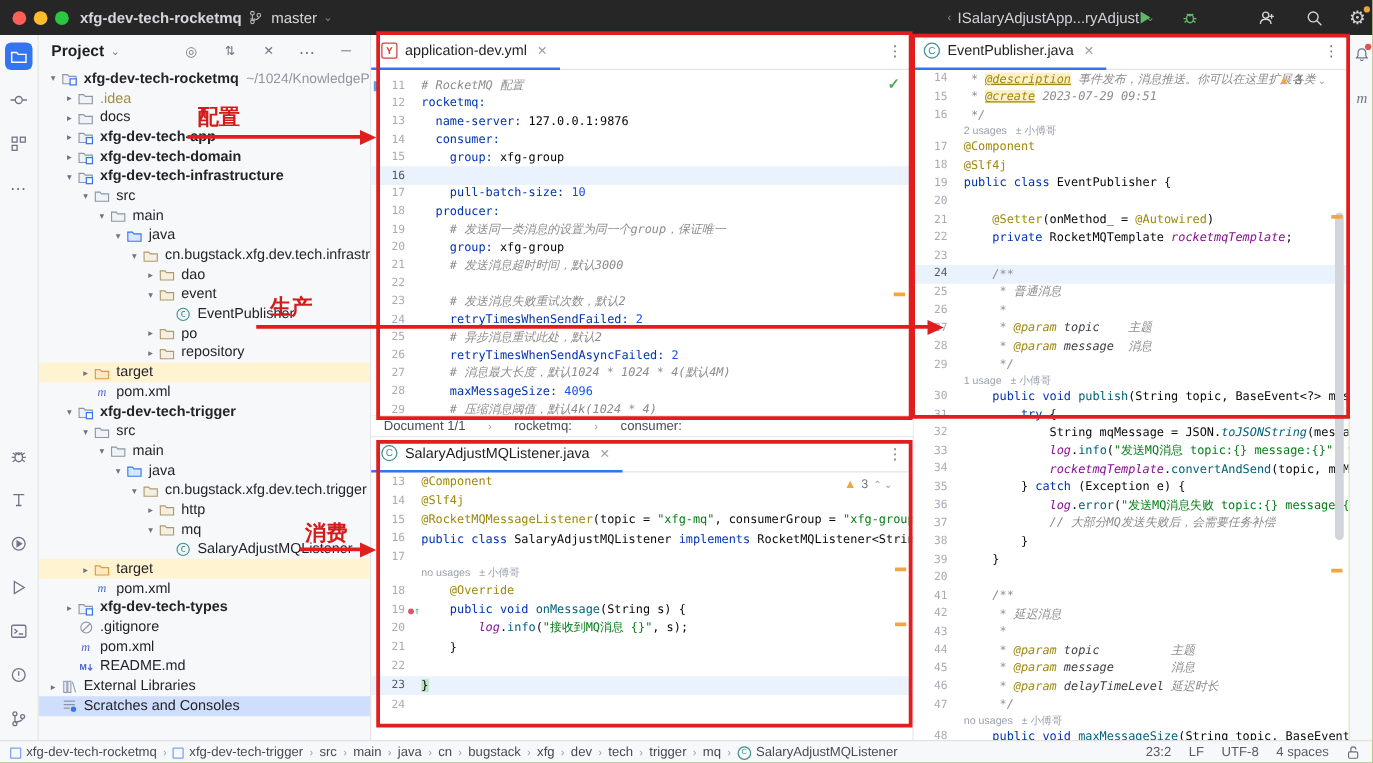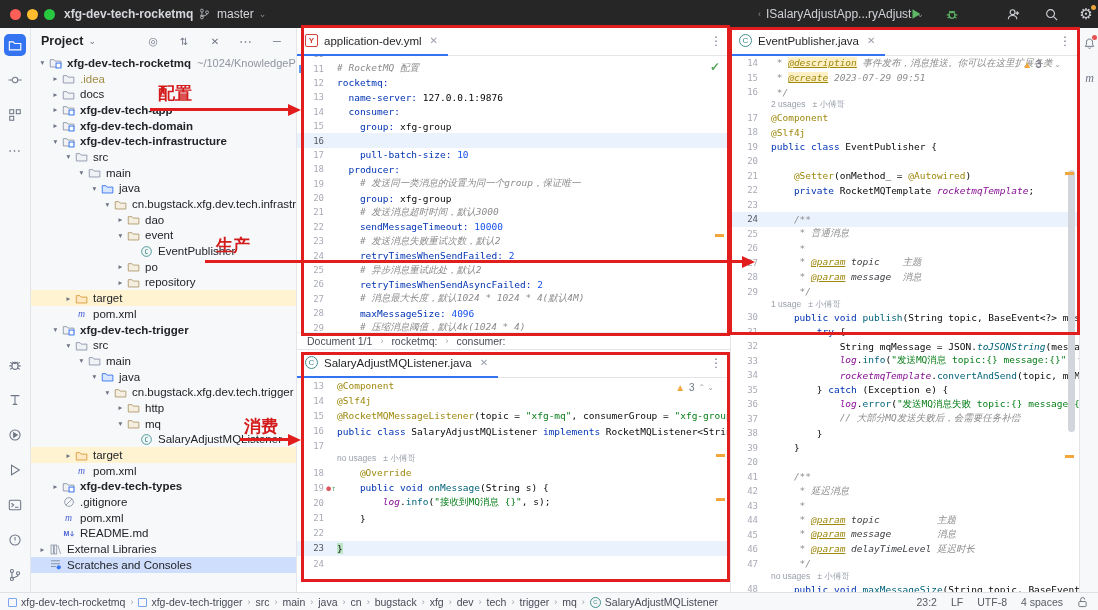--- a/index.html
+++ b/index.html
@@ -58,27 +58,27 @@
   .gut-ico{position:absolute;right:1px;top:1px;font-size:8px;}
   .gut-ico .dot{color:#db5860;} .gut-ico .arr{color:#59a869;}
   
   #yaml-code .crow{height:14.4px;}
   #listener-code .crow{height:15.2px;} #listener-code .inlay{height:11px;}
   #pub-code .crow{height:14.5px;} #pub-code .inlay{height:11px;}
   
   .tk-k{color:#0033b3;} .tk-s{color:#067d17;} .tk-c{color:#8c8c8c;font-style:italic;}
   .tk-a{color:#9e880d;} .tk-num{color:#1750eb;} .tk-f{color:#871094;font-style:italic;}
   .tk-m{color:#00627a;} .tk-mi{color:#00627a;font-style:italic;} .tk-t{color:#080808;} .tk-y{color:#0033b3;}
-  .tk-d{color:#9e880d;text-decoration:underline;font-style:italic;}
+  .tk-d{color:#9e880d;font-style:italic;}
   .tk-dt{color:#9e880d;text-decoration:underline;font-style:italic;background:#fdf0c7;}
   .tk-di{color:#3c3f43;font-style:italic;} .tk-u{color:#9aa0ac;}
   .tk-brk{background:#bce5c4;}
   
   #yaml-crumbs{position:absolute;left:0;right:0;bottom:0;height:16px;background:#fff;border-top:1px solid #ecedf0;
-    display:flex;align-items:center;padding-left:10px;font-size:10.5px;color:#494b57;gap:8px;}
+    display:flex;align-items:center;padding-left:10px;font-size:10.5px;color:#494b57;gap:18px;}
   #yaml-crumbs .sep{color:#9aa0ab;font-size:9px;}
   
   .wbadge{position:absolute;display:flex;align-items:center;gap:4px;font-size:10px;color:#6e7585;z-index:5;background:transparent;}
   .wtri{color:#f2a63b;font-size:10px;} .wchev{color:#9aa0ab;font-size:8px;letter-spacing:2px;}
   .okcheck{position:absolute;color:#53a557;font-size:12px;font-weight:bold;z-index:5;}
   .omark{position:absolute;width:9px;height:3px;background:#f2a63b;z-index:5;}
   .sthumb{position:absolute;width:7px;border-radius:4px;background:#d2d5dc;z-index:4;}
   
   #statusbar{position:absolute;left:0;top:592px;width:1098px;height:18px;background:#f7f8fa;border-top:1px solid #dfe1e5;
     display:flex;align-items:center;font-size:10.5px;color:#494b57;}
@@ -623,21 +623,20 @@
         <div class="crow">
           <span class="gut">20</span>
           <span class="code"><span class="tk-t">    </span><span class="tk-y">group:</span><span class="tk-t"> xfg-group</span></span>
         </div>
         <div class="crow">
           <span class="gut">21</span>
           <span class="code"><span class="tk-t">    </span><span class="tk-c"># 发送消息超时时间，默认3000</span></span>
         </div>
         <div class="crow">
           <span class="gut">22</span>
-          <span class="code"><span class="tk-t">    </span><span class="tk-y">sendMessageTimeout:</span><span class="tk-t"> </span><span class="tk-num">10000</span></span>
         </div>
         <div class="crow">
           <span class="gut">23</span>
           <span class="code"><span class="tk-t">    </span><span class="tk-c"># 发送消息失败重试次数，默认2</span></span>
         </div>
         <div class="crow">
           <span class="gut">24</span>
           <span class="code"><span class="tk-t">    </span><span class="tk-y">retryTimesWhenSendFailed:</span><span class="tk-t"> </span><span class="tk-num">2</span></span>
         </div>
         <div class="crow">

